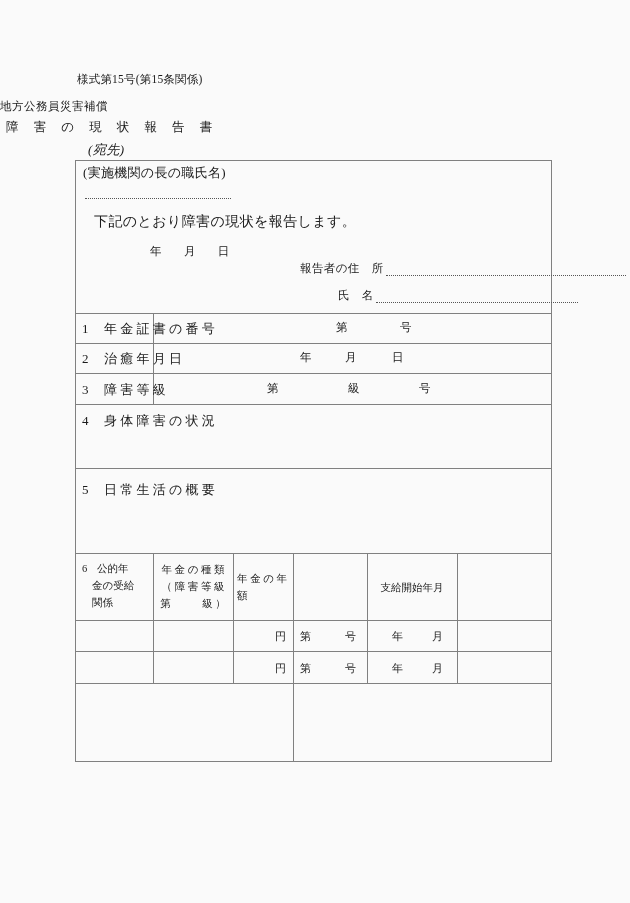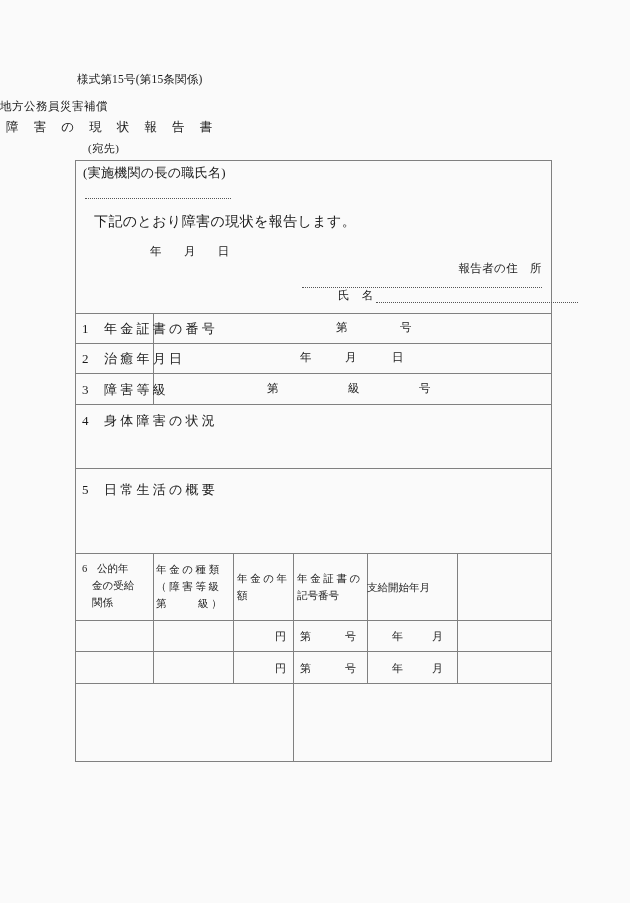--- a/index.html
+++ b/index.html
@@ -44,22 +44,23 @@
     right: 0;
     top: 119px;
     font-size: 12.5px;
     letter-spacing: 6px;
     text-indent: 6px;
   }
   .addressee {
     position: absolute;
     left: 88px;
     top: 141px;
-    font-size: 11px;
+    font-size: 13px;
     letter-spacing: 0.5px;
+    font-style: italic;
   }
 
   
   .frame {
     position: absolute;
     left: 75px;
     top: 160px;
     width: 477px;
     height: 602px;
     border: 1px solid #808080;
@@ -99,21 +100,21 @@
   .intro-date span { margin-right: 22px; }
   .intro-date span:last-child { margin-right: 0; }
 
   .sig-row {
     position: absolute;
     font-size: 11.5px;
     letter-spacing: 0.4px;
     display: flex;
     align-items: flex-end;
   }
-  .sig-addr { left: 300px; top: 261px; flex-direction: column; }
+  .sig-addr { left: 300px; top: 261px; }
   .sig-name { left: 338px; top: 288px; }
   .sig-row .lbl { white-space: nowrap; }
   .sig-row .dots {
     width: 240px;
     border-bottom: 1px dotted #555;
     height: 11px;
     margin-left: 2px;
   }
   .sig-name .dots { width: 202px; }
 
@@ -146,21 +147,21 @@
     position: absolute;
     font-size: 11.5px;
     white-space: nowrap;
   }
 
   
   .s6head {
     position: absolute;
     font-size: 10.5px;
     line-height: 17px;
-    text-align: left;
+    text-align: center;
     box-sizing: border-box;
   }
   .s6head.left { text-align: left; }
   .s6cellval {
     position: absolute;
     font-size: 11px;
     white-space: nowrap;
   }
 </style>
 </head>
@@ -251,24 +252,20 @@
     <div>年 金 の 種 類</div>
     <div>（ 障 害 等 級</div>
     <div>第　　　級 ）</div>
   </div>
 
   <div class="s6head left" style="left:237px; top:570px; width:54px">
     <div>年 金 の 年</div>
     <div>額</div>
   </div>
 
-  <div class="s6head left" style="left:297px; top:570px; width:68px">
-    <div>年 金 証 書 の</div>
-    <div>記号番号</div>
-  </div>
 
   <div class="s6head" style="left:367px; top:579px; width:90px">支給開始年月</div>
 
 
   <div class="s6cellval" style="left:275px; top:629px">円</div>
   <div class="s6cellval" style="left:300px; top:629px">第</div>
   <div class="s6cellval" style="left:345px; top:629px">号</div>
   <div class="s6cellval" style="left:392px; top:629px">年</div>
   <div class="s6cellval" style="left:432px; top:629px">月</div>
 

